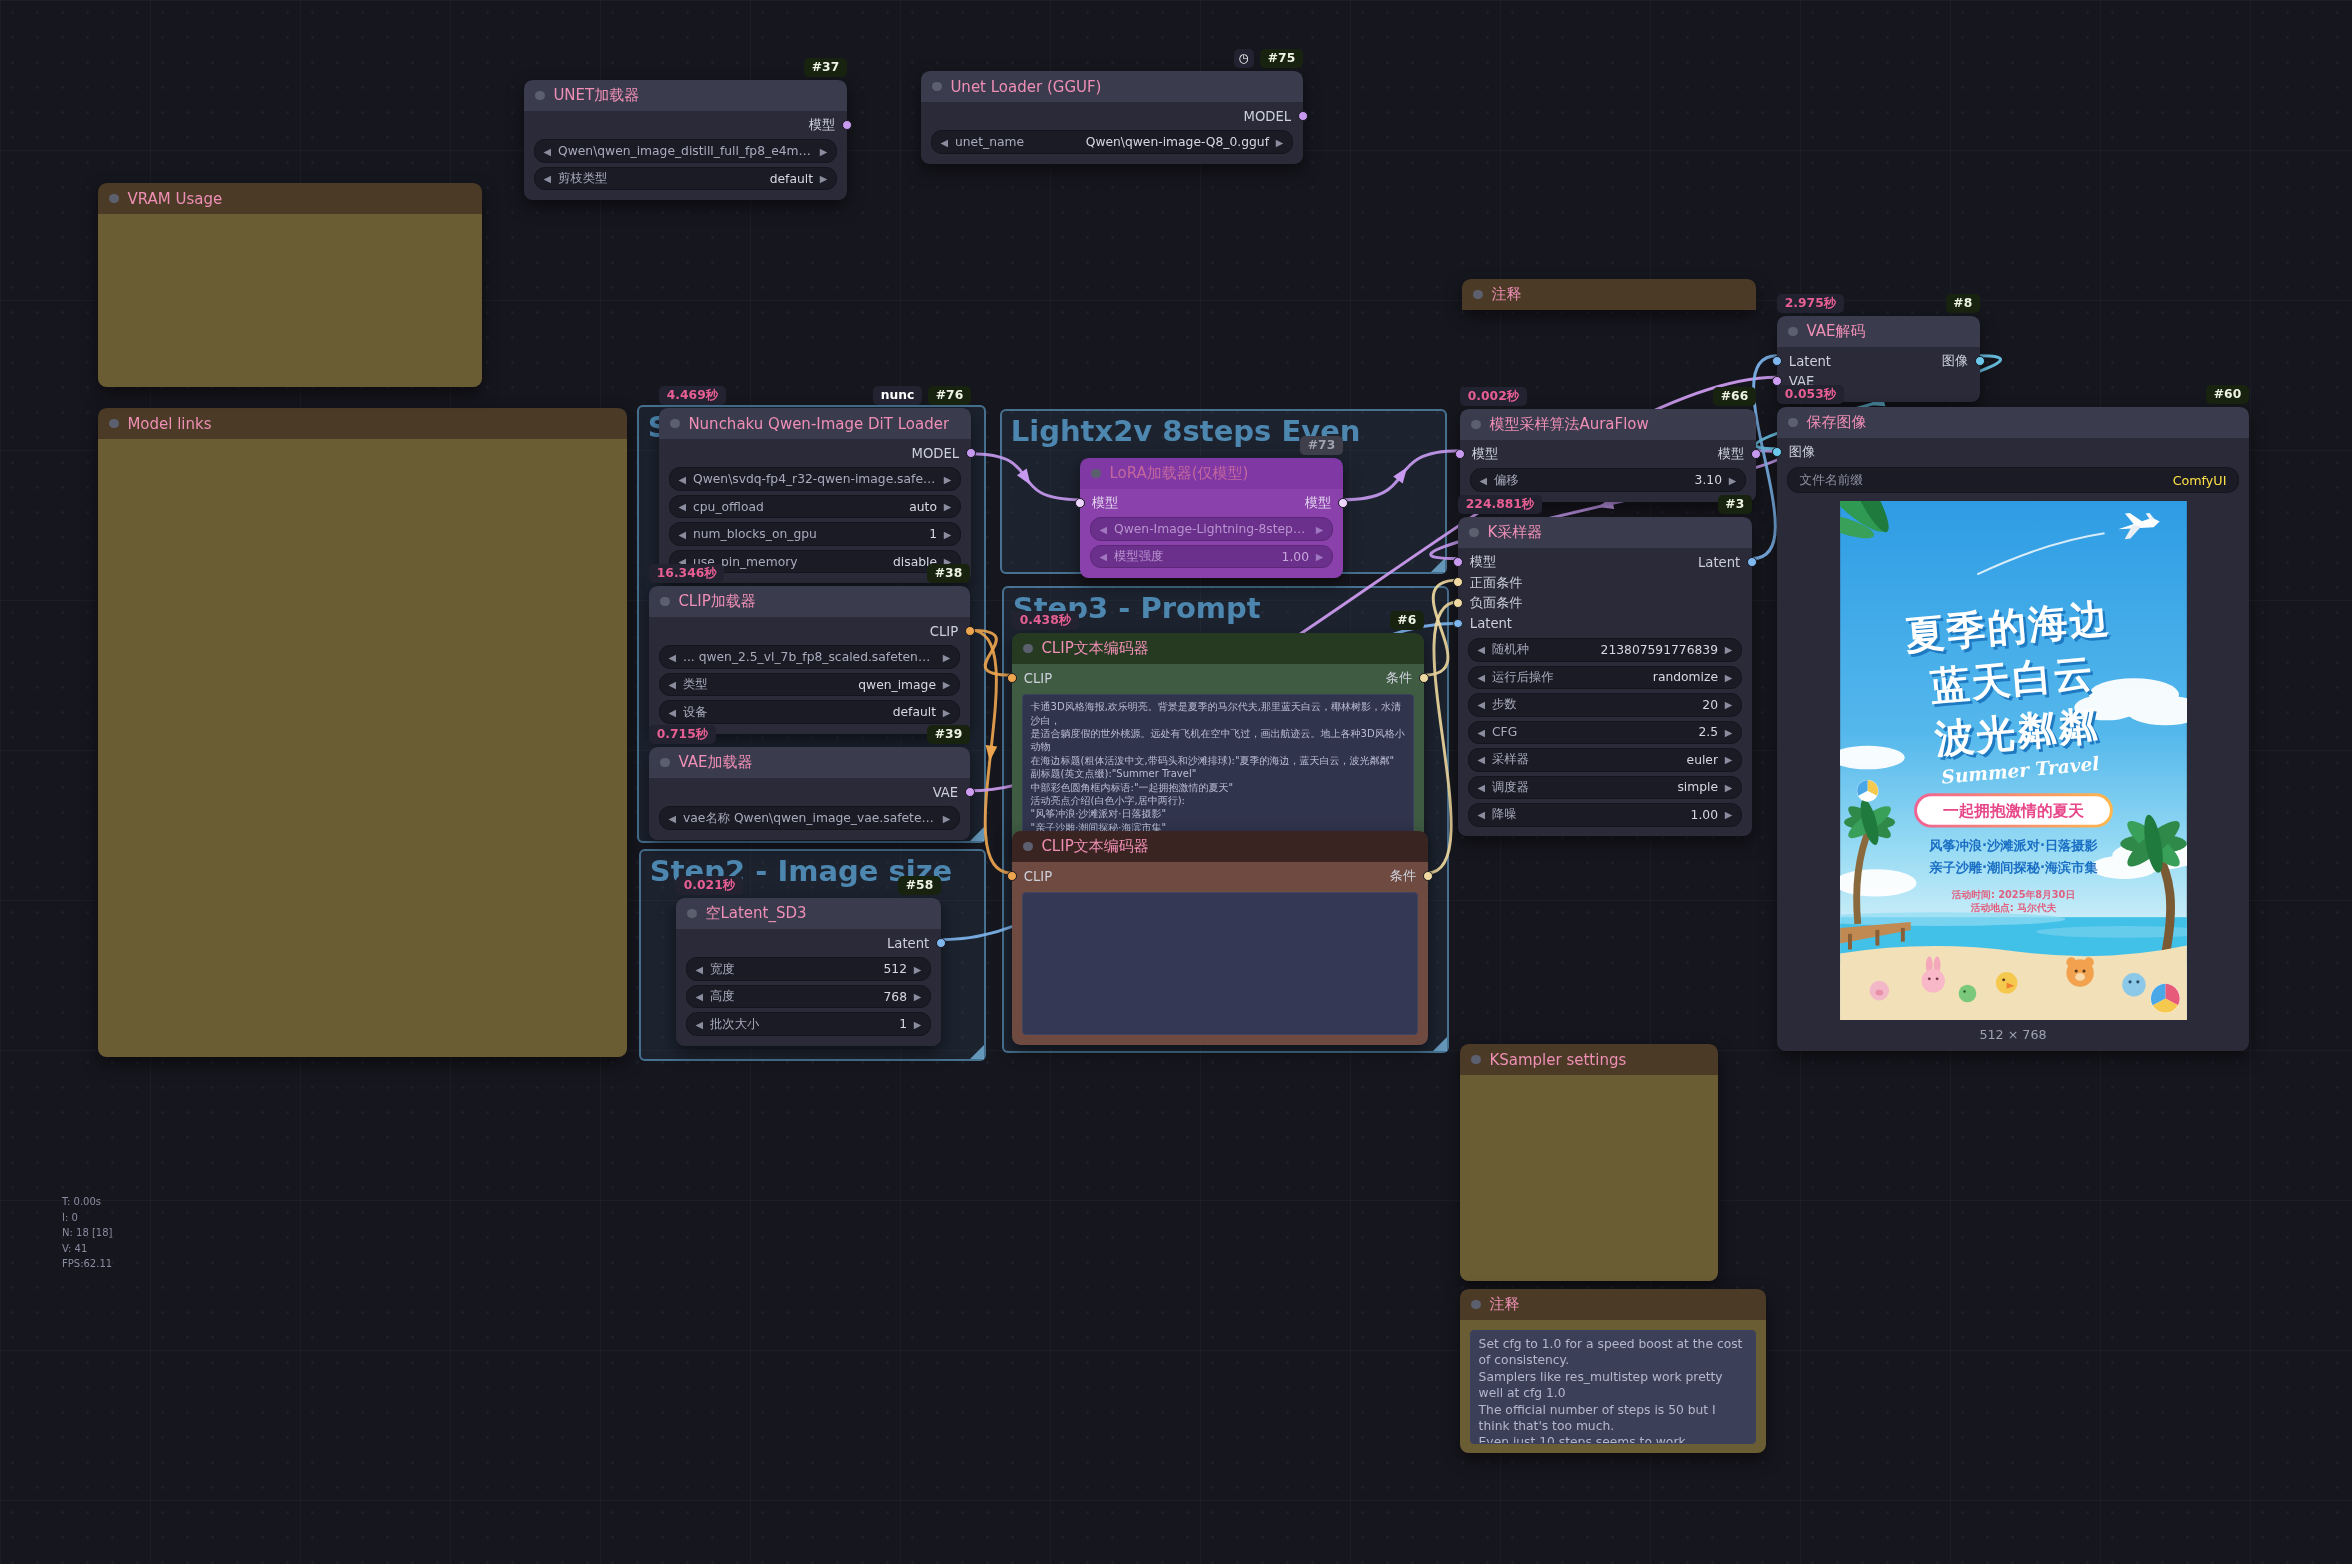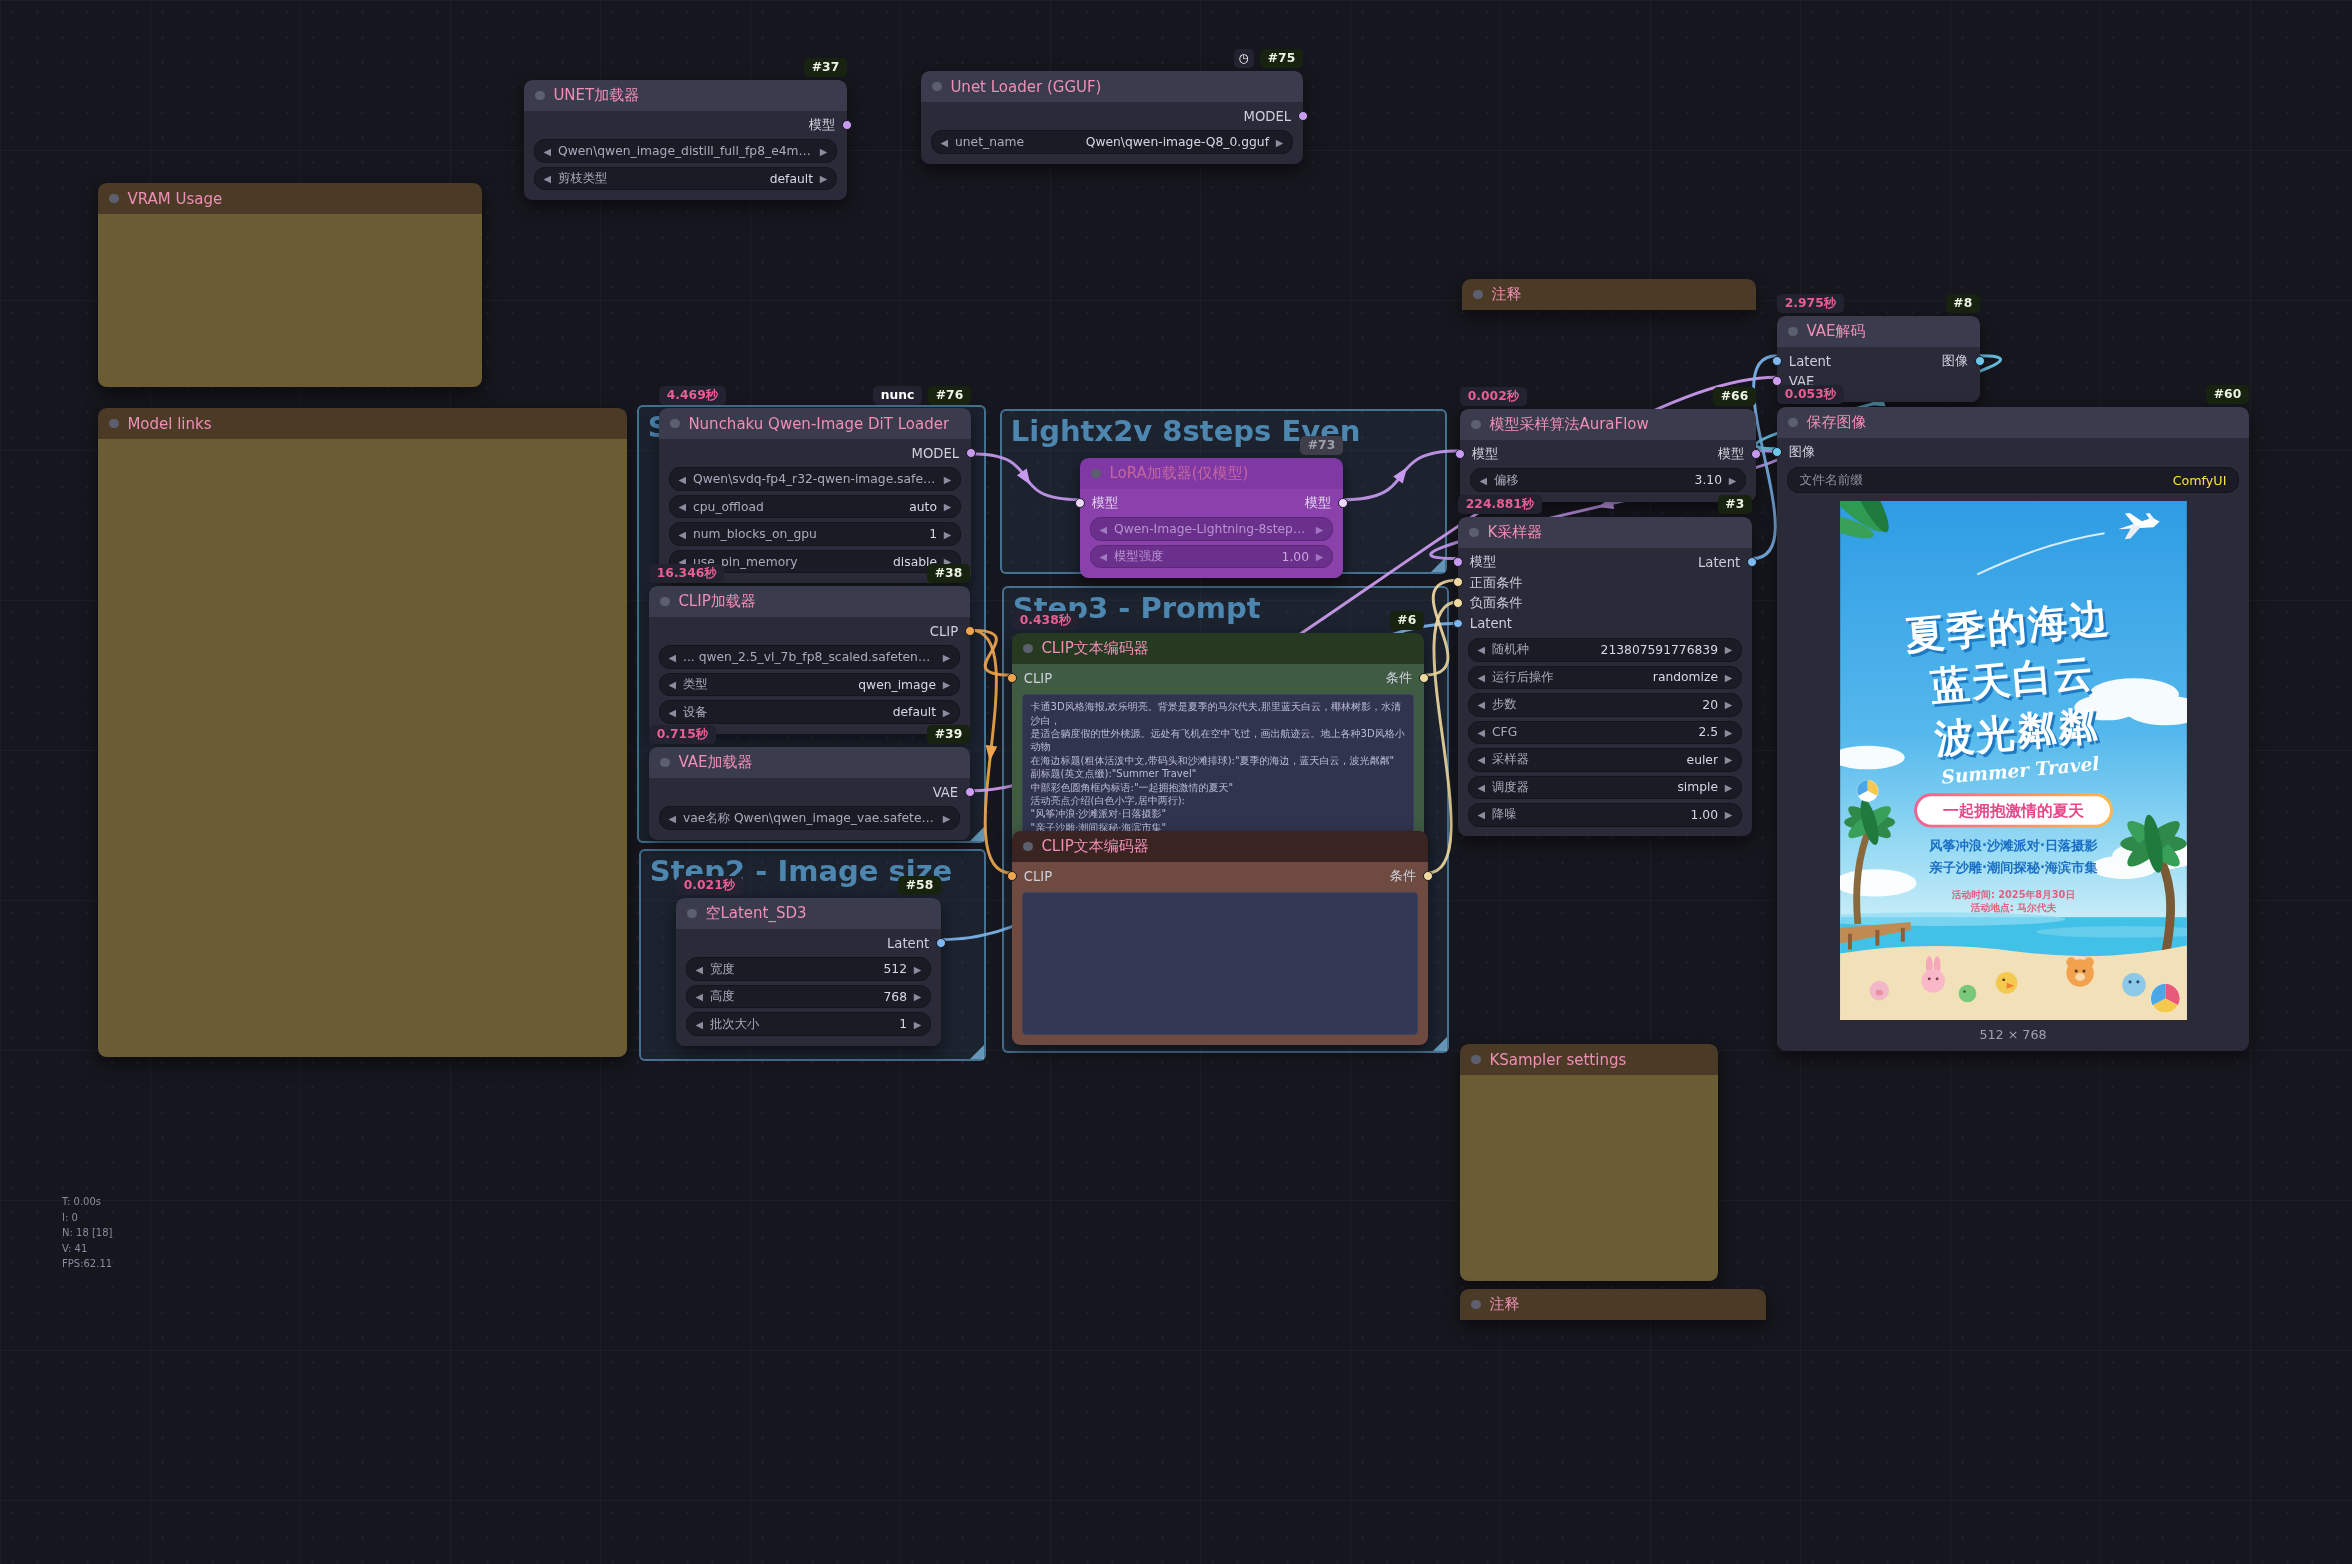--- a/index.html
+++ b/index.html
@@ -682,15 +682,21 @@
         <span class="hdot"></span>
         <span class="ntitle">KSampler settings</span>
       </div>
       <div class="nbody" style="height: 192px;"></div>
     </div>
     <div class="node type-note" style="left: 1460px; top: 1289px; width: 306px;">
       <div class="nhead">
         <span class="hdot"></span>
         <span class="ntitle">注释</span>
       </div>
+      <div class="nbody">
+        <div class="tarea" style="height: 102px;">Set cfg to 1.0 for a speed boost at the cost of consistency.
+Samplers like res_multistep work pretty well at cfg 1.0
+The official number of steps is 50 but I think that's too much.
+Even just 10 steps seems to work.</div>
+      </div>
     </div>
   </div>
 
 
 </body></html>

